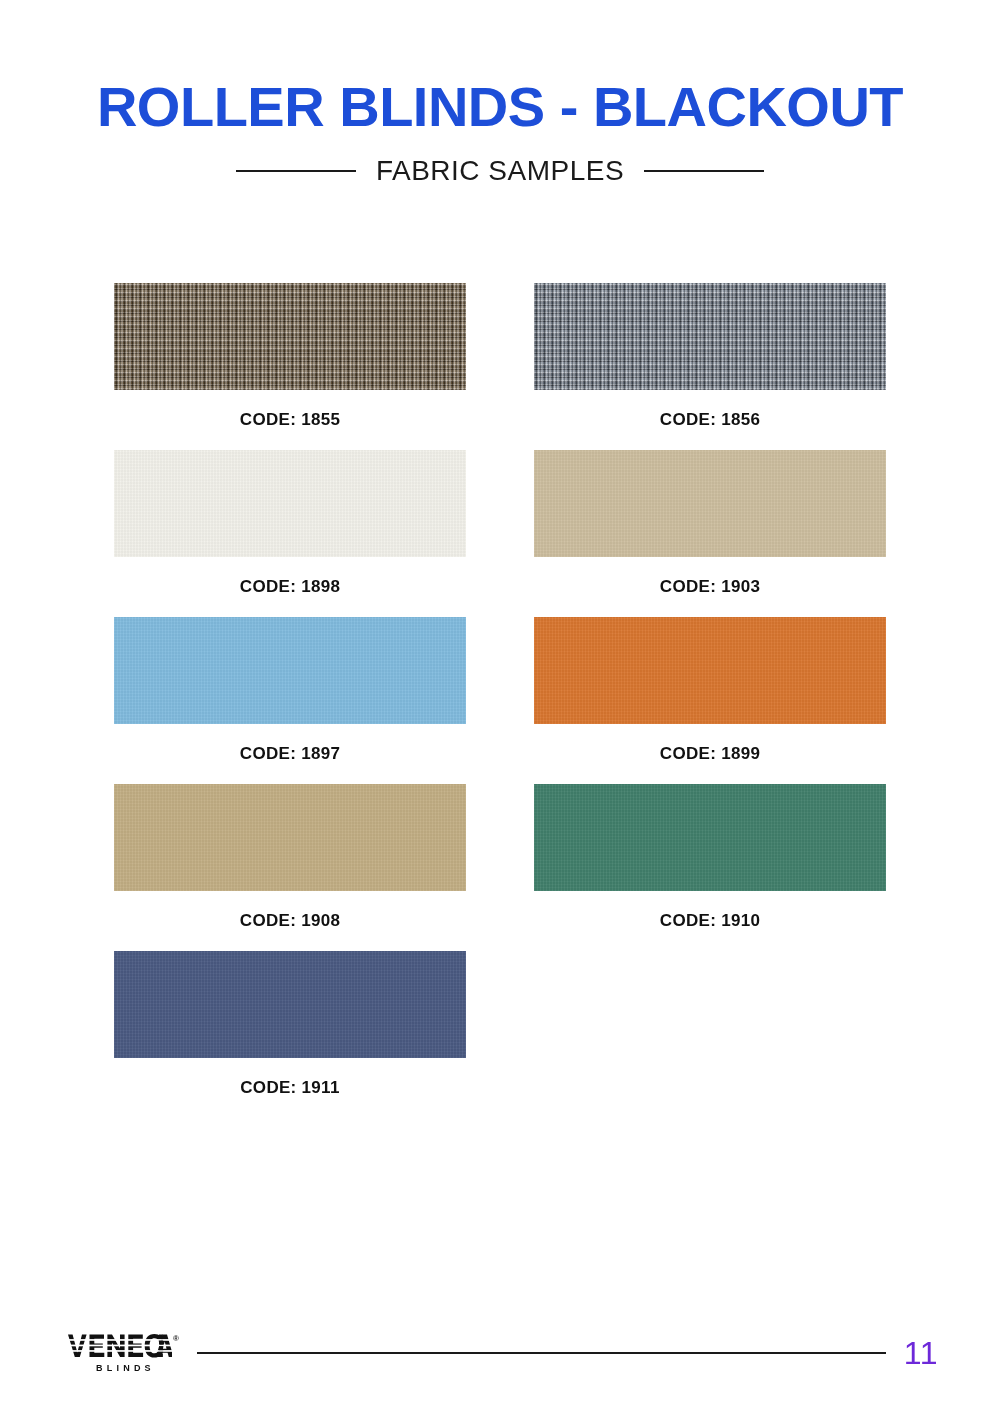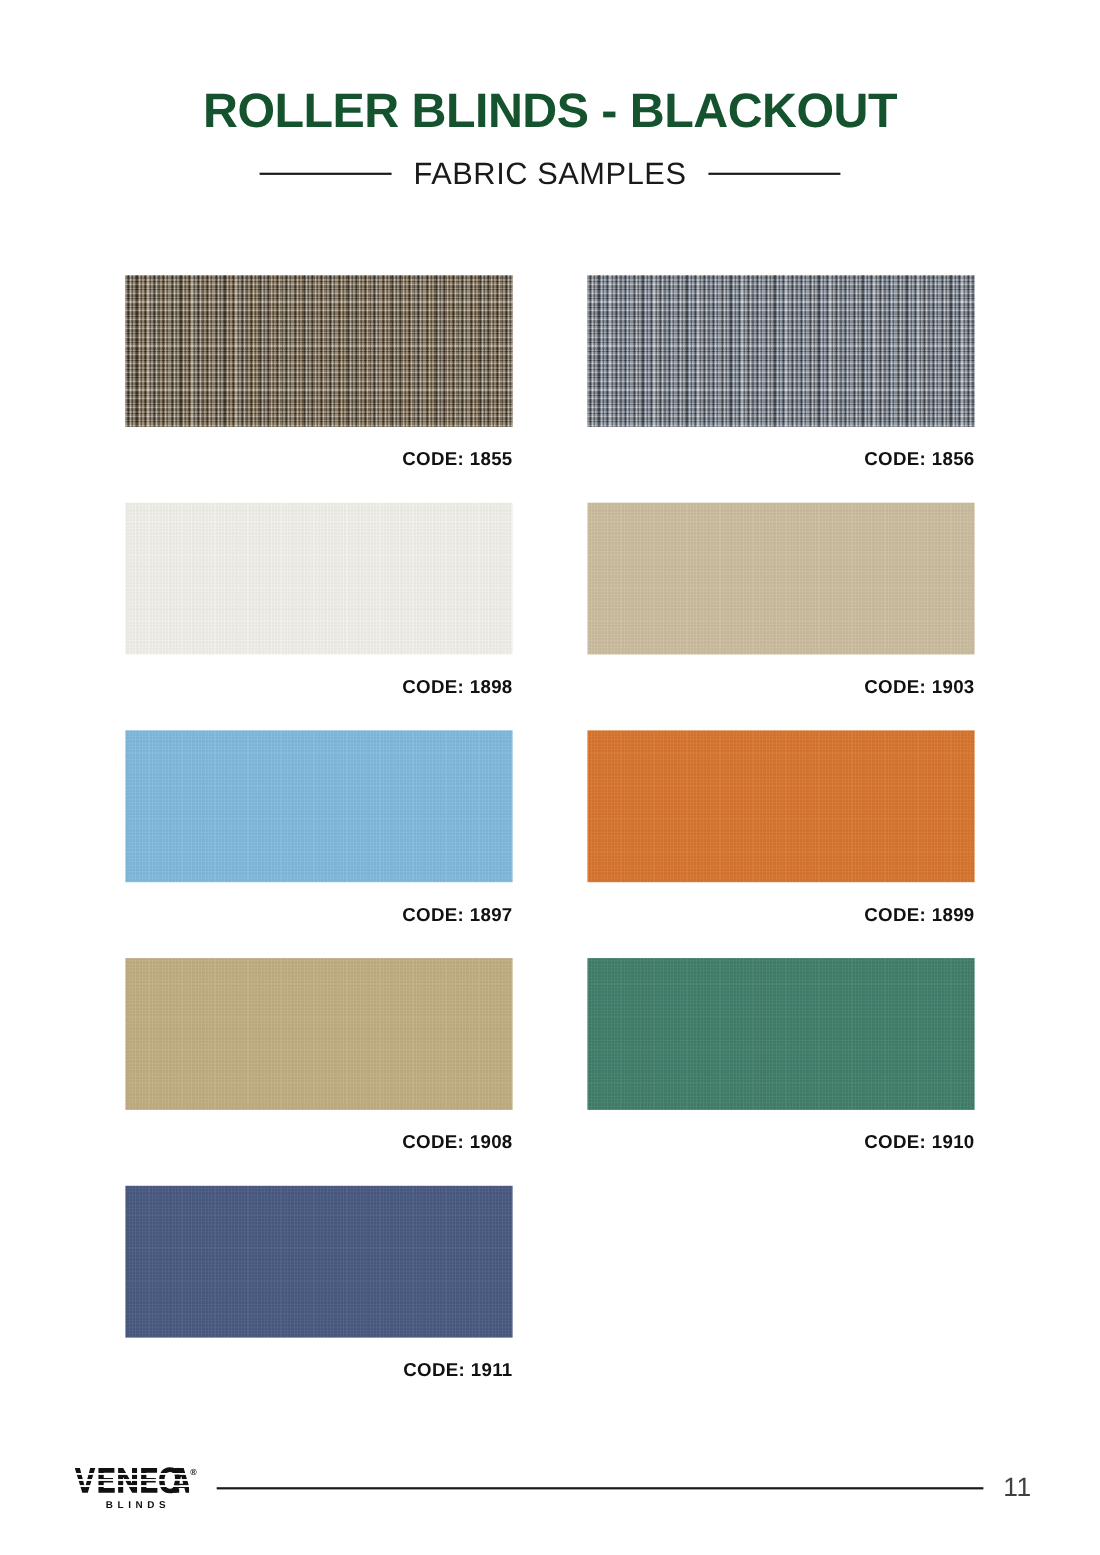--- a/index.html
+++ b/index.html
@@ -15,24 +15,24 @@
     position: relative;
     overflow: hidden;
   }
 
   
   .page-header {
     padding-top: 78px;
     text-align: center;
   }
   .page-title {
-    font-size: 44px;
+    font-size: 56px;
     font-weight: bold;
     letter-spacing: -0.5px;
-    color: #14532d;
+    color: #1d4ed8;
     margin: 0;
     line-height: 1.05;
     white-space: nowrap;
   }
   .subtitle-row {
     margin-top: 18px;
     display: flex;
     align-items: center;
     justify-content: center;
     gap: 20px;
@@ -56,22 +56,23 @@
     margin-top: 76px;
     width: 772px;
     display: grid;
     grid-template-columns: 352px 352px;
     column-gap: 68px;
     row-gap: 0px;
   }
   .swatch-cell {
     display: flex;
     flex-direction: column;
-    align-items: flex-end;
-    height: 207px;
+    align-items: center;
+    height: 147px;
+    margin-top: 20px;
   }
   .swatch-chip {
     width: 352px;
     height: 138px;
     box-sizing: border-box;
   }
   .swatch-code {
     margin-top: 20px;
     font-size: 17px;
     font-weight: bold;
@@ -165,22 +166,22 @@
     color: #111111;
     text-indent: 4px;
   }
   .footer-rule {
     flex: 1 1 auto;
     height: 2px;
     background: #1a1a1a;
   }
   .page-number {
     flex: 0 0 auto;
-    font-size: 24px;
-    color: #404040;
+    font-size: 32px;
+    color: #6d28d9;
     letter-spacing: 0.5px;
   }
 </style>
 </head>
 <body>
 
 <div class="page-header">
   <h1 class="page-title">ROLLER BLINDS - BLACKOUT</h1>
   <div class="subtitle-row">
     <span class="subtitle-rule"></span>

